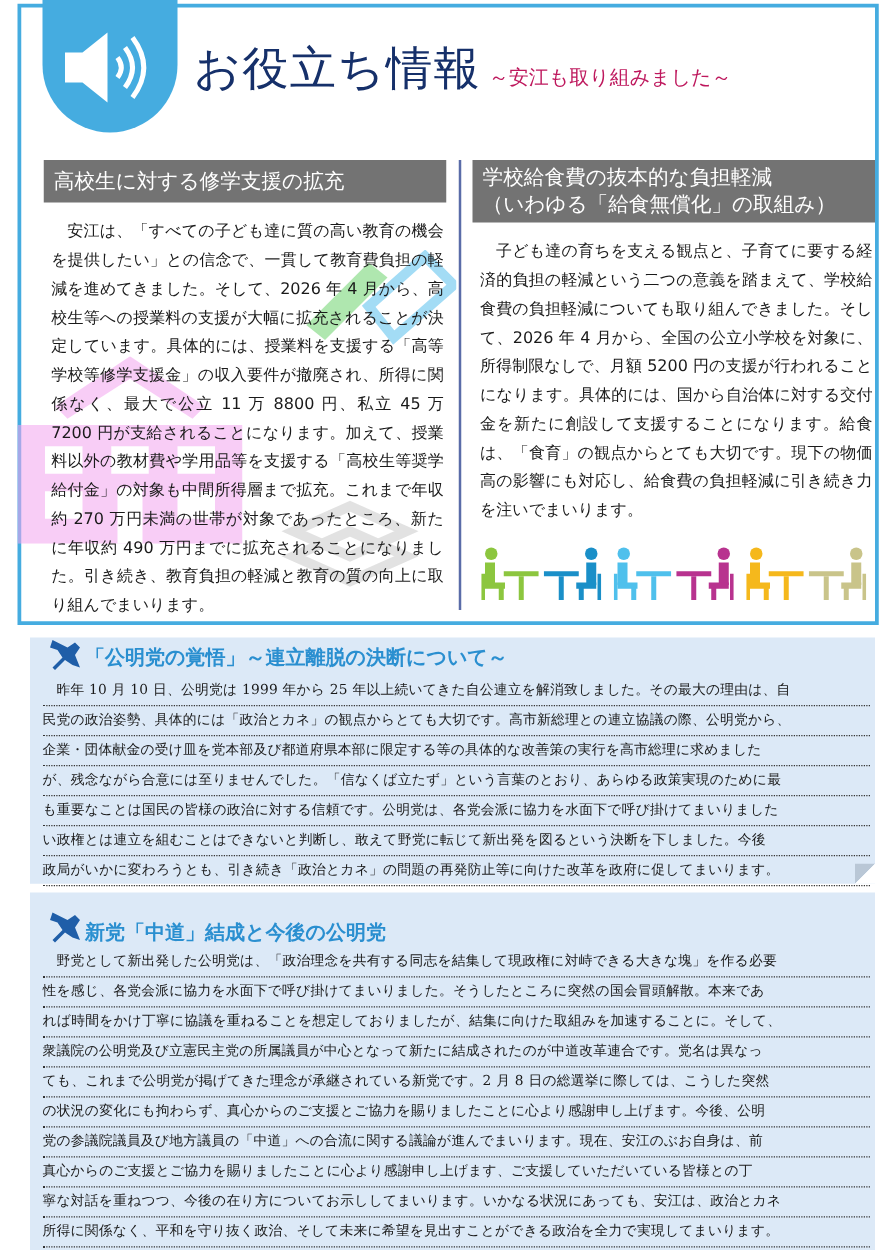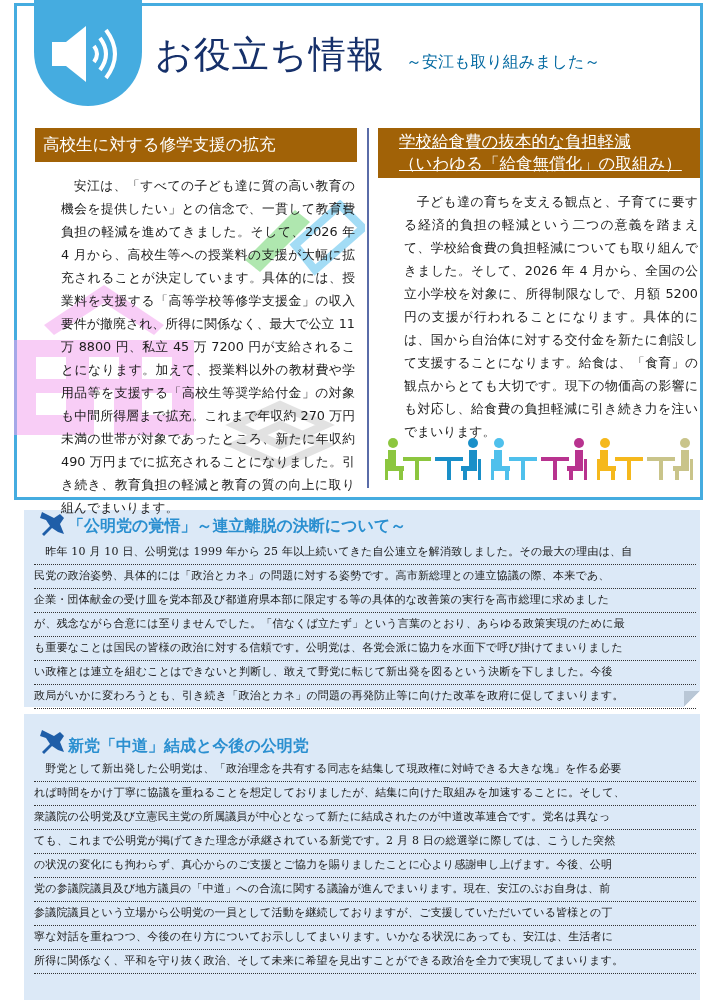--- a/index.html
+++ b/index.html
@@ -14,36 +14,36 @@
     .speaker-badge {
       position: absolute; left: 34px; top: 0; width: 108px; height: 106px;
       background: #45ace0; border-radius: 0 0 54px 54px;
     }
     .speaker-badge svg { position: absolute; left: 12px; top: 22px; }
     .title-main {
       position: absolute; left: 155px; top: 30px; font-size: 37px; color: #16306a;
       font-family: "DejaVu Sans", sans-serif; letter-spacing: 1px; font-weight: normal;
     }
     .title-sub {
-      position: absolute; left: 406px; top: 52px; font-size: 16px; color: #0369a1;
+      position: absolute; left: 391px; top: 52px; font-size: 16px; color: #be185d;
     }
 
     .col-left { position: absolute; left: 35px; top: 128px; width: 322px; }
     .col-right { position: absolute; left: 378px; top: 128px; width: 322px; }
     .col-divider {
       position: absolute; left: 367px; top: 128px; width: 1.5px; height: 360px; background: #5a6ca8;
     }
 
     .sec-head {
-      background: #a16207; color: #ffffff; font-size: 16.5px; padding: 6px 8px; line-height: 22px;
-    }
-    .sec-head.two { padding: 3px 8px 4px 21px; font-size: 16.5px; line-height: 21.5px; text-decoration: underline; }
+      background: #737373; color: #ffffff; font-size: 16.5px; padding: 6px 8px; line-height: 22px;
+    }
+    .sec-head.two { padding: 3px 8px 4px 8px; font-size: 16.5px; line-height: 21.5px; }
     .sec-body {
       position: relative; font-size: 12.8px; line-height: 23px; padding: 12px 2px 0 6px;
-      color: #1a1a1a; text-indent: 1em; text-align: justify; z-index: 2; margin-left: 20px;
+      color: #1a1a1a; text-indent: 1em; text-align: justify; z-index: 2;
     }
 
     
     .wm-pink {
       position: absolute; left: 14px; top: 285px; width: 180px; height: 150px; z-index: 1; opacity: .55;
     }
     .wm-green {
       position: absolute; left: 235px; top: 200px; z-index: 1; opacity: .6;
     }
     .wm-gray { position: absolute; left: 225px; top: 395px; z-index: 1; opacity: .28; }
@@ -194,42 +194,43 @@
   </div>
 </div>
 
 <div class="note note1">
   <svg class="pin" width="28" height="28" viewBox="0 0 28 28">
     <polygon points="4,2 16,8 22,4 26,8 22,14 26,24 20,22 14,18 6,26 4,24 12,16 8,10 2,8" fill="#1f5ea8"></polygon>
   </svg>
   <div class="note-title">「公明党の覚悟」～連立離脱の決断について～</div>
   <div class="note-body">
     <div class="note-line">　昨年 10 月 10 日、公明党は 1999 年から 25 年以上続いてきた自公連立を解消致しました。その最大の理由は、自</div>
-    <div class="note-line">民党の政治姿勢、具体的には「政治とカネ」の問題に対する姿勢です。高市新総理との連立協議の際、本来であ、</div>
+    <div class="note-line">民党の政治姿勢、具体的には「政治とカネ」の観点からとても大切です。高市新総理との連立協議の際、公明党から、</div>
     <div class="note-line">企業・団体献金の受け皿を党本部及び都道府県本部に限定する等の具体的な改善策の実行を高市総理に求めました</div>
     <div class="note-line">が、残念ながら合意には至りませんでした。「信なくば立たず」という言葉のとおり、あらゆる政策実現のために最</div>
     <div class="note-line">も重要なことは国民の皆様の政治に対する信頼です。公明党は、各党会派に協力を水面下で呼び掛けてまいりました</div>
     <div class="note-line">い政権とは連立を組むことはできないと判断し、敢えて野党に転じて新出発を図るという決断を下しました。今後</div>
     <div class="note-line">政局がいかに変わろうとも、引き続き「政治とカネ」の問題の再発防止等に向けた改革を政府に促してまいります。</div>
   </div>
   <div class="curl"></div>
   <div class="curl2"></div>
 </div>
 
 <div class="note note2">
   <svg class="pin" style="top:14px" width="28" height="28" viewBox="0 0 28 28">
     <polygon points="4,2 16,8 22,4 26,8 22,14 26,24 20,22 14,18 6,26 4,24 12,16 8,10 2,8" fill="#1f5ea8"></polygon>
   </svg>
   <div class="note-title">新党「中道」結成と今後の公明党</div>
   <div class="note-body">
     <div class="note-line">　野党として新出発した公明党は、「政治理念を共有する同志を結集して現政権に対峙できる大きな塊」を作る必要</div>
+    <div class="note-line">性を感じ、各党会派に協力を水面下で呼び掛けてまいりました。そうしたところに突然の国会冒頭解散。本来であ</div>
     <div class="note-line">れば時間をかけ丁寧に協議を重ねることを想定しておりましたが、結集に向けた取組みを加速することに。そして、</div>
     <div class="note-line">衆議院の公明党及び立憲民主党の所属議員が中心となって新たに結成されたのが中道改革連合です。党名は異なっ</div>
     <div class="note-line">ても、これまで公明党が掲げてきた理念が承継されている新党です。2 月 8 日の総選挙に際しては、こうした突然</div>
     <div class="note-line">の状況の変化にも拘わらず、真心からのご支援とご協力を賜りましたことに心より感謝申し上げます。今後、公明</div>
     <div class="note-line">党の参議院議員及び地方議員の「中道」への合流に関する議論が進んでまいります。現在、安江のぶお自身は、前</div>
-    <div class="note-line">参議院議員という立場から公明党の一員として活動を継続しておりますが、ご支援していただいている皆様との丁</div>
-    <div class="note-line">寧な対話を重ねつつ、今後の在り方についてお示ししてまいります。いかなる状況にあっても、安江は、生活者に</div>
+    <div class="note-line">真心からのご支援とご協力を賜りましたことに心より感謝申し上げます、ご支援していただいている皆様との丁</div>
+    <div class="note-line">寧な対話を重ねつつ、今後の在り方についてお示ししてまいります。いかなる状況にあっても、安江は、政治とカネ</div>
     <div class="note-line">所得に関係なく、平和を守り抜く政治、そして未来に希望を見出すことができる政治を全力で実現してまいります。</div>
   </div>
   <div class="curl"></div>
   <div class="curl2"></div>
 </div>
 
 </body></html>

